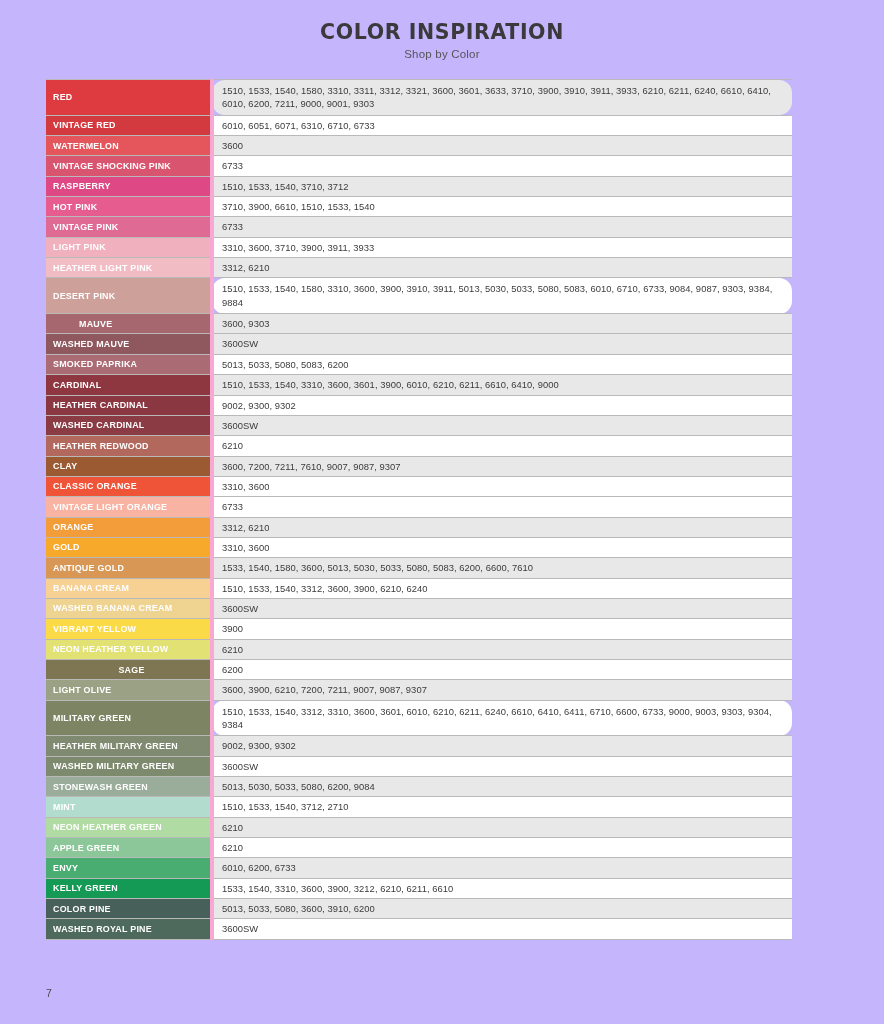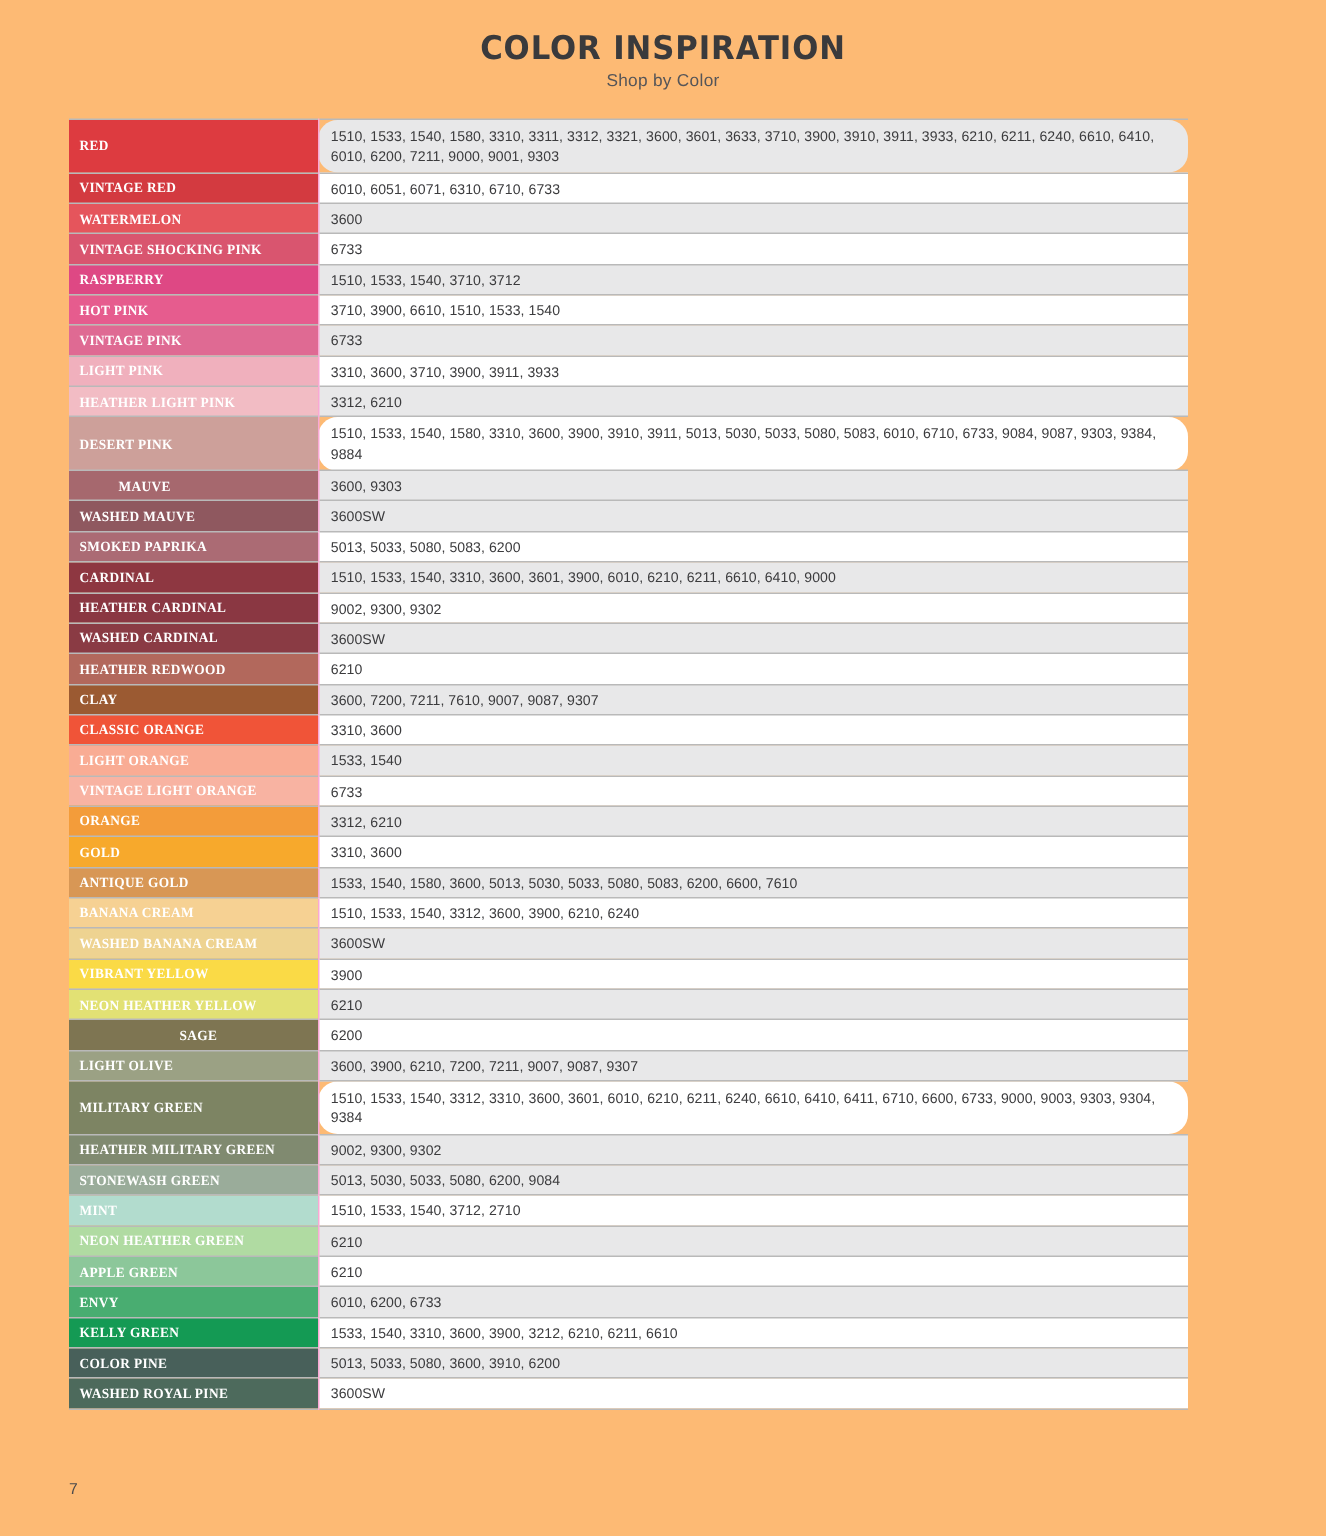--- a/index.html
+++ b/index.html
@@ -7,21 +7,21 @@
     width: 884px;
     height: 1024px;
     background: #ffffff;
     font-family: "Liberation Sans", sans-serif;
     -webkit-font-smoothing: antialiased;
   }
   .page {
     position: relative;
     width: 884px;
     height: 1024px;
-    background: #fdba74;
+    background: #c4b5fd;
     overflow: hidden;
   }
 
   
   .header {
     padding-top: 22px;
     text-align: center;
   }
   .title {
     font-size: 20.5px;
@@ -61,22 +61,22 @@
     border-bottom: 1px solid #b9b9b9;
   }
 
   td.swatch {
     padding: 4px 0 4px 7px;
     font-size: 8.9px;
     font-weight: 700;
     letter-spacing: 0.25px;
     color: #ffffff;
     vertical-align: middle;
-    border-right: 1px solid #f9a8d4;
-    font-family: Liberation Serif, serif;
+    border-right: 4px solid #f9a8d4;
+    font-family: Liberation Sans, sans-serif;
     line-height: 1.15;
     white-space: nowrap;
     transform-origin: left center;
   }
   td.swatch .lbl {
     display: inline-block;
     transform: scaleY(1.05);
   }
 
   td.values {
@@ -189,24 +189,20 @@
             <td class="values">6210</td>
           </tr>
           <tr class="band-even">
             <td class="swatch" style="background: rgb(155, 90, 50);"><span class="lbl">CLAY</span></td>
             <td class="values">3600, 7200, 7211, 7610, 9007, 9087, 9307</td>
           </tr>
           <tr class="band-odd">
             <td class="swatch" style="background: rgb(240, 84, 56);"><span class="lbl">CLASSIC ORANGE</span></td>
             <td class="values">3310, 3600</td>
           </tr>
-          <tr class="band-even">
-            <td class="swatch" style="background: rgb(249, 172, 148);"><span class="lbl">LIGHT ORANGE</span></td>
-            <td class="values">1533, 1540</td>
-          </tr>
           <tr class="band-odd">
             <td class="swatch" style="background: rgb(248, 179, 162);"><span class="lbl">VINTAGE LIGHT ORANGE</span></td>
             <td class="values">6733</td>
           </tr>
           <tr class="band-even">
             <td class="swatch" style="background: rgb(243, 156, 58);"><span class="lbl">ORANGE</span></td>
             <td class="values">3312, 6210</td>
           </tr>
           <tr class="band-odd">
             <td class="swatch" style="background: rgb(247, 169, 44);"><span class="lbl">GOLD</span></td>
@@ -241,20 +237,24 @@
             <td class="values">3600, 3900, 6210, 7200, 7211, 9007, 9087, 9307</td>
           </tr>
           <tr class="band-odd tall">
             <td class="swatch" style="background: rgb(125, 132, 99);"><span class="lbl">MILITARY GREEN</span></td>
             <td class="values">1510, 1533, 1540, 3312, 3310, 3600, 3601, 6010, 6210, 6211, 6240, 6610, 6410, 6411, 6710, 6600, 6733, 9000, 9003, 9303, 9304, 9384</td>
           </tr>
           <tr class="band-even">
             <td class="swatch" style="background: rgb(128, 138, 112);"><span class="lbl">HEATHER MILITARY GREEN</span></td>
             <td class="values">9002, 9300, 9302</td>
           </tr>
+          <tr class="band-odd">
+            <td class="swatch" style="background: rgb(126, 138, 109);"><span class="lbl">WASHED MILITARY GREEN</span></td>
+            <td class="values">3600SW</td>
+          </tr>
           <tr class="band-even">
             <td class="swatch" style="background: rgb(154, 172, 154);"><span class="lbl">STONEWASH GREEN</span></td>
             <td class="values">5013, 5030, 5033, 5080, 6200, 9084</td>
           </tr>
           <tr class="band-odd">
             <td class="swatch" style="background: rgb(178, 220, 206);"><span class="lbl">MINT</span></td>
             <td class="values">1510, 1533, 1540, 3712, 2710</td>
           </tr>
           <tr class="band-even">
             <td class="swatch" style="background: rgb(176, 219, 162);"><span class="lbl">NEON HEATHER GREEN</span></td>

